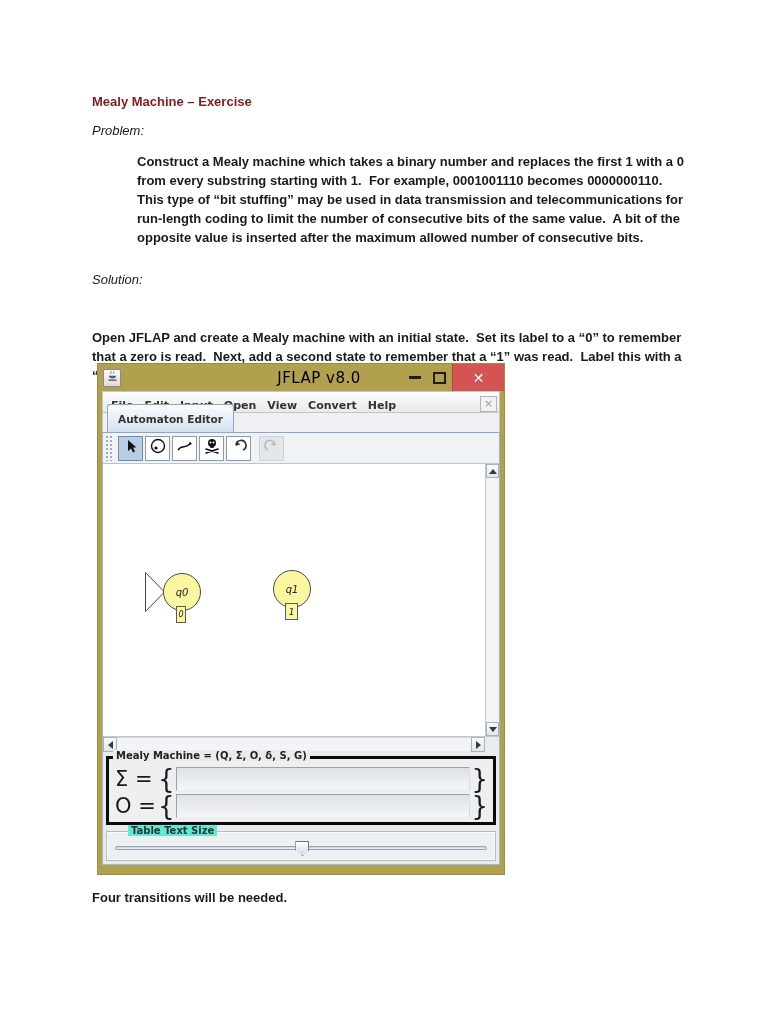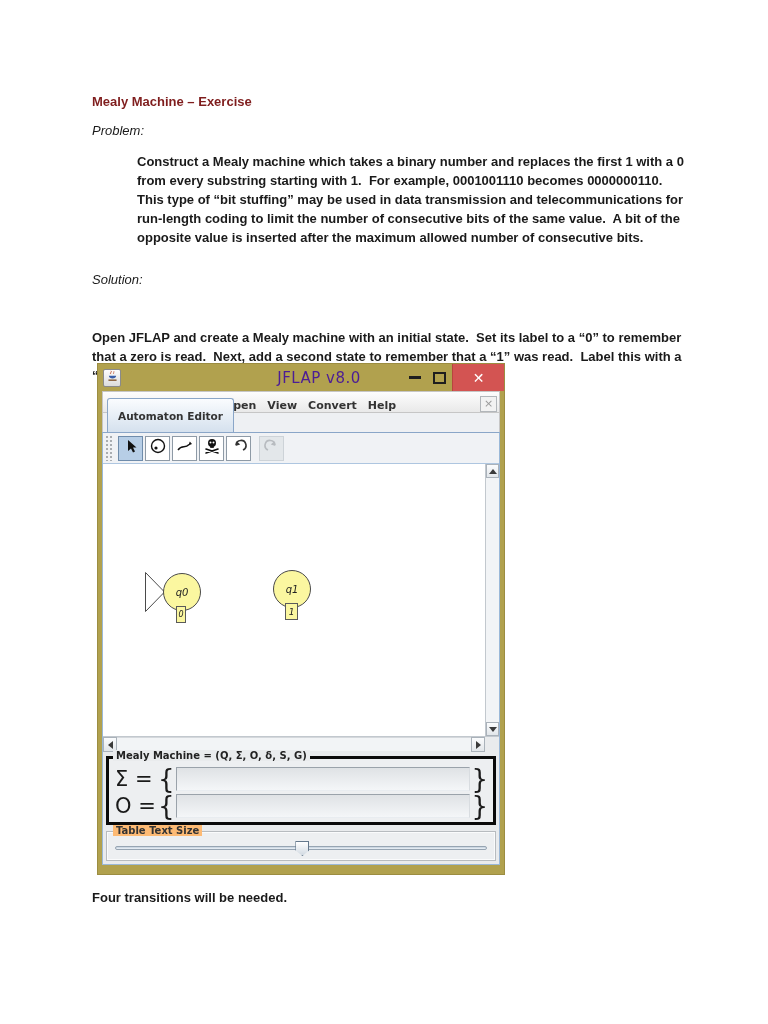--- a/index.html
+++ b/index.html
@@ -17,34 +17,34 @@
   
   #jflap {
     position:absolute; left:97px; top:363px; width:408px; height:512px;
     background:#b1a14e; border:1px solid #9c8d41;
     display:flex; flex-direction:column;
     padding:0 4px 9px 4px;
     font-family:"DejaVu Sans", sans-serif;
   }
   .titlebar { height:27px; display:flex; align-items:center; position:relative; flex:0 0 auto; margin:0 -4px; padding:0 0 0 5px; }
   .java-btn { width:18px; height:18px; background:linear-gradient(#fdfdfd,#dcdcdc); border:1px solid #8a8a8a; border-radius:2px; display:flex; align-items:center; justify-content:center; }
-  .win-title { position:absolute; left:0; right:0; text-align:center; font-size:15px; color:#4c1d95; letter-spacing:0.5px;padding-left:36px; }
+  .win-title { position:absolute; left:0; right:0; text-align:center; font-size:15px; color:#000000; letter-spacing:0.5px;padding-left:36px; }
   .win-ctrls { margin-left:auto; display:flex; align-items:center; height:27px; }
   .min-btn { width:22px; height:27px; display:flex; align-items:center; justify-content:center; }
   .min-glyph { width:12px; height:3px; background:#1e1e1e; }
   .max-btn { width:26px; height:27px; display:flex; align-items:center; justify-content:center; }
   .max-glyph { width:13px; height:12px; border:2px solid #1e1e1e; background:transparent; }
   .close-btn { width:52px; height:27px; background:#d35452; border-left:1px solid #b8443f; color:#ffffff; font-size:14px; font-weight:700; display:flex; align-items:center; justify-content:center; }
 
   .menubar { height:22px; background:linear-gradient(#fdfdfd,#e9e9e9); border:1px solid #c6c6c6; display:flex; align-items:flex-end; padding:4px 2px 0 8px; flex:0 0 auto; }
   .menu-item { font-size:11px; font-weight:700; color:#333; margin-right:11px; }
   .menu-close { margin-left:auto; width:17px; height:16px; border:1px solid #b2b6ba; background:#f2f2f2; color:#9a9a9a; font-size:11px; line-height:14px; text-align:center; }
 
   .tabstrip { height:19px; background:#eef0f3; display:flex; align-items:flex-end; padding-left:4px; flex:0 0 auto; border-left:1px solid #c6c6c6; border-right:1px solid #c6c6c6; }
-  .tab { height:34px; padding:0 10px; background:linear-gradient(#fafcfe,#d5e1ee); border:1px solid #8aa6c8; border-bottom:none; border-radius:3px 3px 0 0; font-size:10.5px; font-weight:700; color:#333; display:flex; align-items:center; }
+  .tab { height:28px; padding:0 10px; background:linear-gradient(#fafcfe,#d5e1ee); border:1px solid #8aa6c8; border-bottom:none; border-radius:3px 3px 0 0; font-size:10.5px; font-weight:700; color:#333; display:flex; align-items:center; }
 
   .content { flex:1; display:flex; flex-direction:column; background:#e9ebed; border:1px solid #9ab8d8; border-top:1px solid #8aa6c8; overflow:hidden; }
 
   .toolbar { height:31px; background:#f0f2f5; display:flex; align-items:center; padding:0 4px 0 2px; flex:0 0 auto; border-bottom:1px solid #aec6e0; }
   .grip { width:9px; height:26px; margin-right:4px;
     background-image:radial-gradient(#a9adb1 1px, transparent 1.2px); background-size:4px 4px; }
   .tool-btn { width:25px; height:25px; background:#ffffff; border:1px solid #8e9aa6; margin-right:2px; display:flex; align-items:center; justify-content:center; }
   .tool-btn.selected { background:#b7cee6; border:1px solid #6f8cab; }
   .tool-btn.disabled { background:#e3e7ea; border:1px solid #cdd3d8; margin-left:6px; }
 
@@ -68,21 +68,21 @@
 
   .mealy-fieldset { flex:0 0 auto; margin:5px 3px 2px 3px; border:3px solid #0a0a0a; background:#edeff1; position:relative; padding:8px 4px 4px 4px; }
   .mealy-legend { position:absolute; top:-9px; left:4px; font-size:10px; font-weight:700; color:#222; background:#e9ebed; padding:0 3px; }
   .mealy-row { display:flex; align-items:center; margin-bottom:3px; }
   .mealy-row:last-child { margin-bottom:0; }
   .set-symbol { font-size:21px; color:#1a1a1a; width:44px; text-align:left; padding-left:2px; flex:0 0 auto; }
   .brace { font-size:26px; font-weight:400; color:#1a1a1a; flex:0 0 auto; line-height:24px; padding:0 1px; }
   .set-field { flex:1; height:24px; background:linear-gradient(#dfe2e5,#f4f6f8); border:1px solid #9aa2aa; border-bottom-color:#e8ecf0; border-right-color:#d8dce0; font-size:12px; padding:0 4px; color:#222; }
 
   .tts-fieldset { flex:0 0 auto; margin:4px 3px 3px 3px; height:30px; border:1px solid #b7bbbf; box-shadow:inset 0 0 0 1px #fafbfc; background:#edeff1; position:relative; padding:9px 8px 0 8px; }
-  .tts-legend { position:absolute; top:-7px; left:6px; font-size:10px; font-weight:700; color:#333; background:#fdba74; padding:0 3px; }
+  .tts-legend { position:absolute; top:-7px; left:21px; font-size:10px; font-weight:700; color:#333; background:#5eead4; padding:0 3px; }
   .slider { position:relative; height:14px; }
   .slider-track { position:absolute; left:0; right:0; top:5px; height:4px; background:linear-gradient(#c2cfdc,#eef3f8); border:1px solid #96a4b2; border-radius:2px; }
   .slider-thumb { position:absolute; left:48.5%; top:0; width:14px; height:15px; background:linear-gradient(#ffffff,#d2dae2); border:1px solid #64788c;
     clip-path:polygon(0 0, 100% 0, 100% 62%, 50% 100%, 0 62%); }
 </style>
 </head>
 <body>
 
 <div id="page">
 

